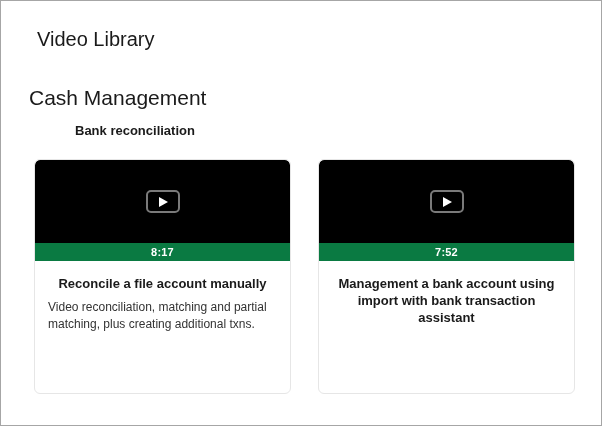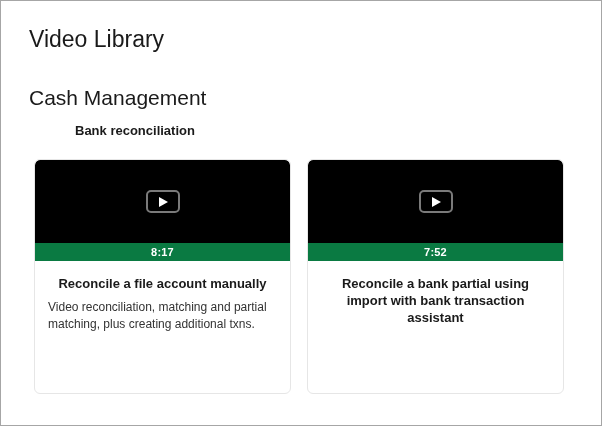--- a/index.html
+++ b/index.html
@@ -15,23 +15,23 @@
     position: relative;
     width: 602px;
     height: 426px;
     box-sizing: border-box;
     border: 1px solid #a6a6a6;
     background: #ffffff;
     overflow: hidden;
   }
   .page-title {
     position: absolute;
-    left: 28px;
+    left: 36px;
     top: 22px;
-    font-size: 23px;
+    font-size: 20px;
     font-weight: 400;
     color: #1a1a1a;
     letter-spacing: 0px;
     line-height: 32px;
   }
   .section-title {
     position: absolute;
     left: 28px;
     top: 84px;
     font-size: 21px;
@@ -47,21 +47,21 @@
     font-weight: 700;
     color: #1a1a1a;
     line-height: 17px;
     margin-left: 41px;
   }
   .cards {
     position: absolute;
     left: 33px;
     top: 158px;
     display: flex;
-    gap: 16px;
+    gap: 27px;
   }
   .card {
     width: 257px;
     box-sizing: border-box;
     background: #ffffff;
     border: 1px solid #e6e6e6;
     border-radius: 6px;
     height: 235px;
     overflow: hidden;
     display: flex;
@@ -166,18 +166,18 @@
     <div class="card">
       <div class="thumb">
         <div class="play-btn">
           <span class="play-tri"></span>
         </div>
       </div>
       <div class="duration-bar">
         <span class="duration-text">7:52</span>
       </div>
       <div class="card-body">
-        <div class="card-title">Reconcile a bank partial using import with bank transaction assistant</div>
+        <div class="card-title">Management a bank account using import with bank transaction assistant</div>
       </div>
     </div>
 
   </div>
 </div>
 
 </body></html>

